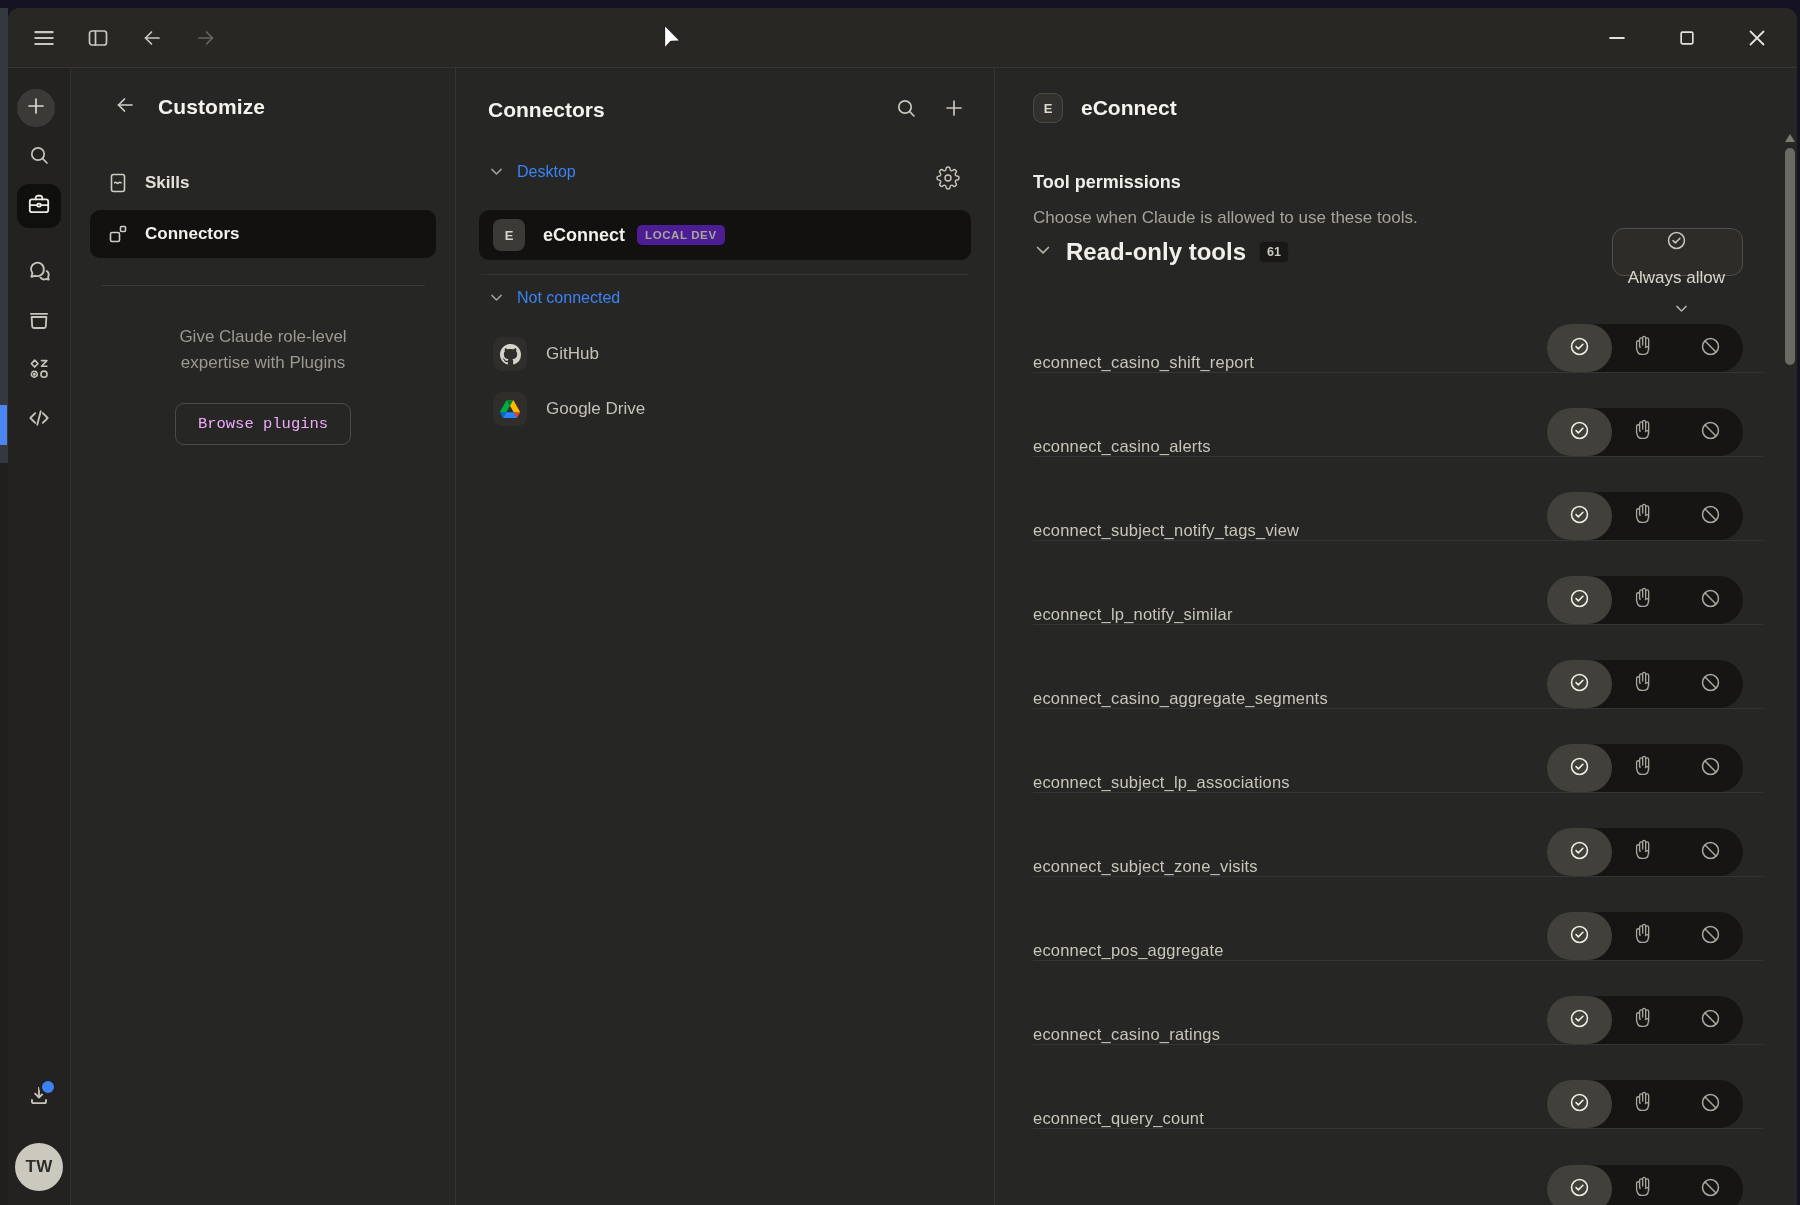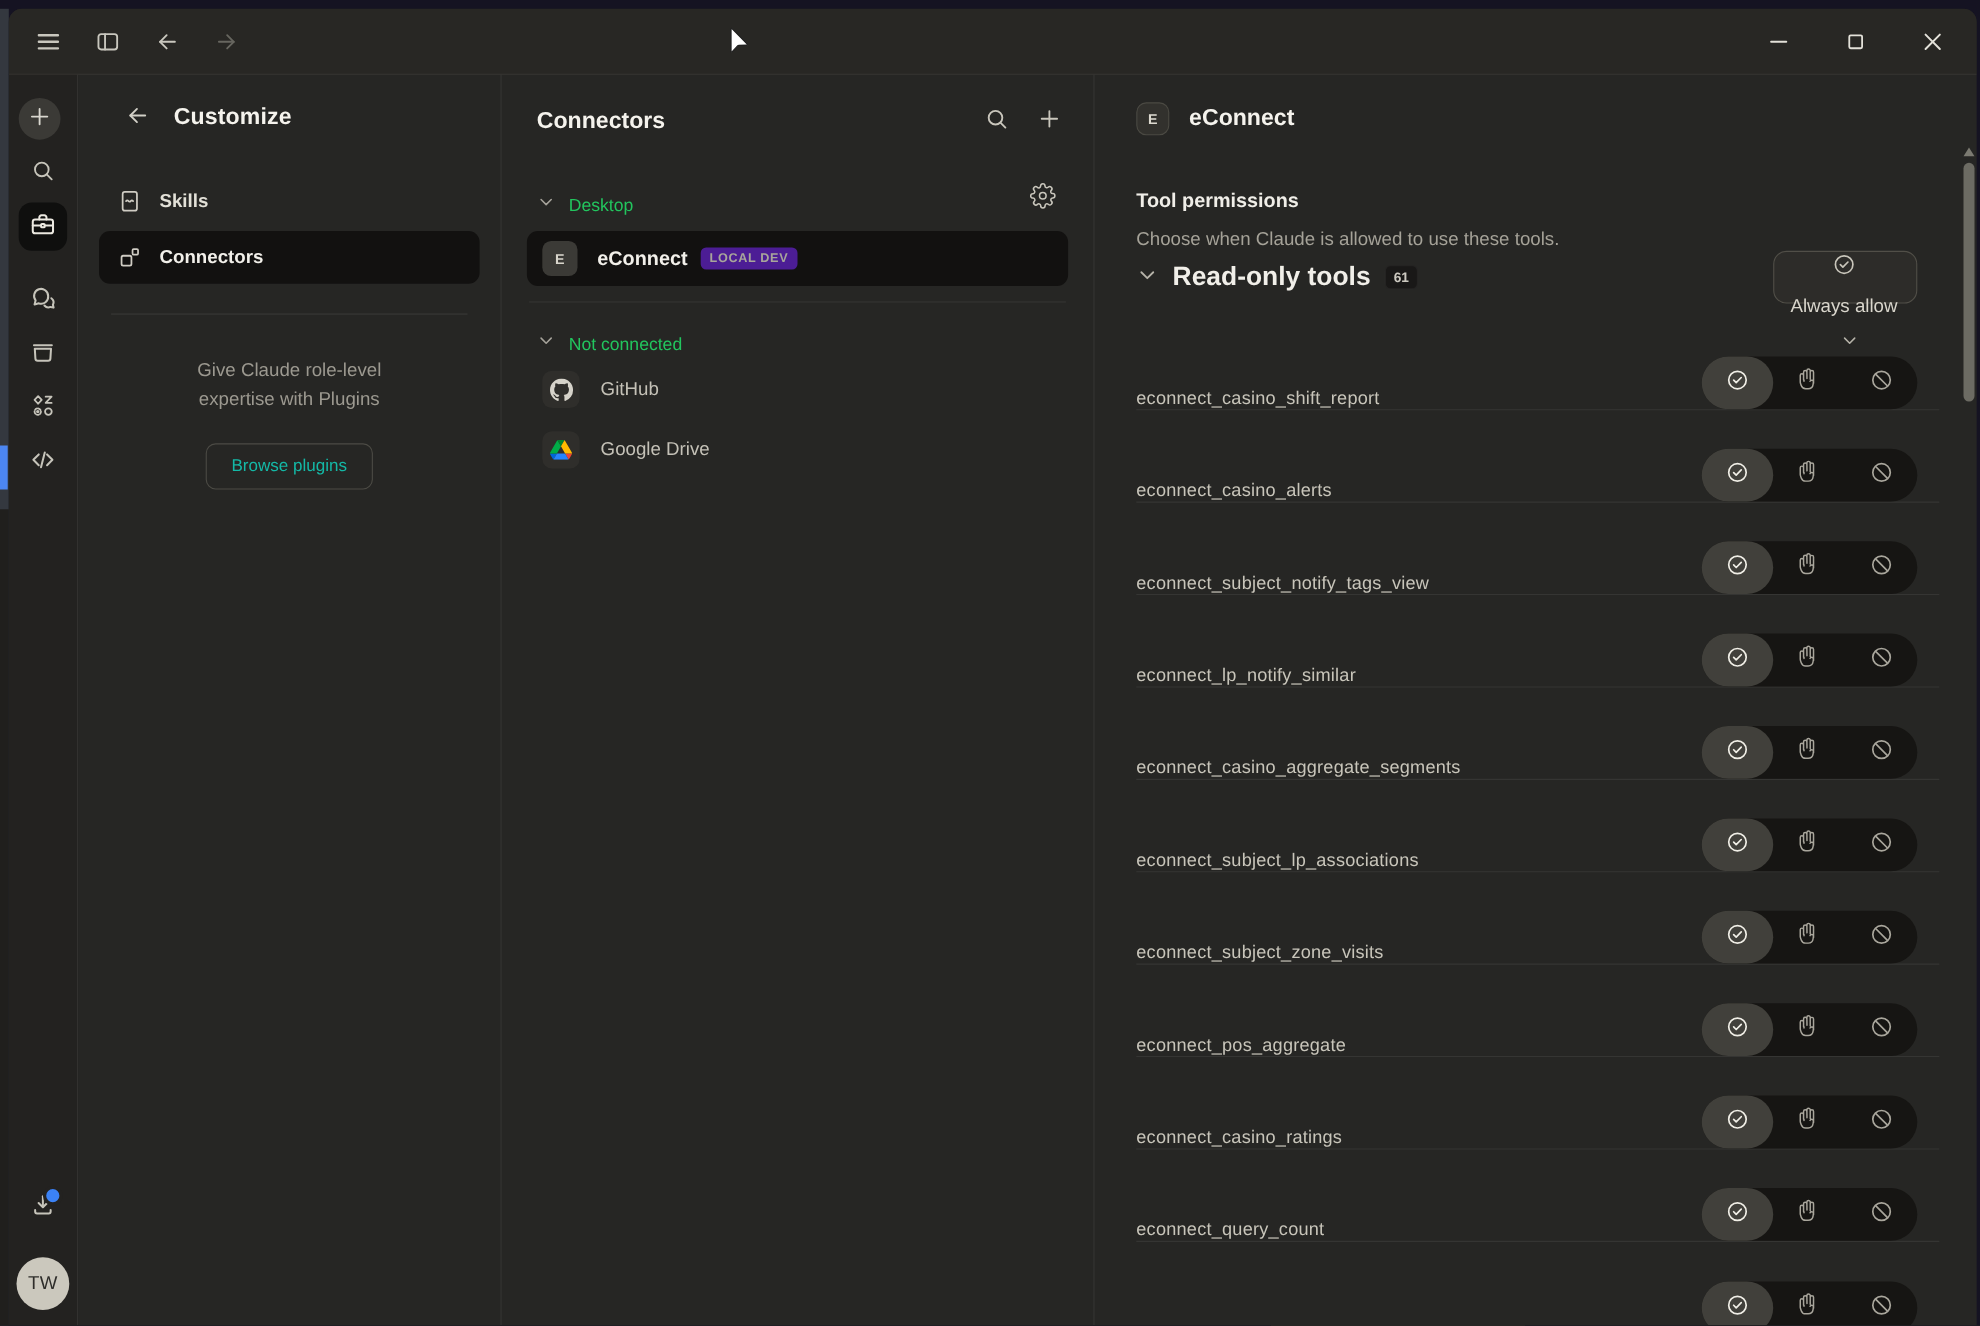--- a/index.html
+++ b/index.html
@@ -34,44 +34,44 @@
     display:flex; flex-direction:column; align-items:center; padding-top:21px; position:relative; }
   .rail-btn { width:44px; height:44px; border-radius:12px; display:flex; align-items:center; justify-content:center;
     color:#c6c4ba; margin-bottom:5px; position:relative; }
   .rail-btn.circle-bg { width:38px; height:38px; margin:0 0 8px; border-radius:50%; background:#3b3a36; color:#d9d7cf; }
   .rail-btn.selected { background:#0f0f0e; color:#ece9e1; }
   .rail-btn.gap-above { margin-top:23px; }
   .rail-bottom { position:absolute; bottom:14px; left:0; width:100%; display:flex; flex-direction:column; align-items:center; }
   .rail-btn .notif-dot { position:absolute; top:2px; right:4px; width:12px; height:12px; border-radius:50%;
     background:#3b82f6; border:3px solid #232220; box-sizing:content-box; }
   .avatar { width:48px; height:48px; border-radius:50%; background:#cbc8bd; color:#2e2d2a;
-    display:flex; align-items:center; justify-content:center; font-size:17px; font-weight:400; margin-top:18px; letter-spacing:0.3px; }
+    display:flex; align-items:center; justify-content:center; font-size:17px; font-weight:700; margin-top:18px; letter-spacing:0.3px; }
 
   
   .panel-customize { flex:0 0 385px; border-right:1px solid rgba(255,255,255,0.07); padding:25px 16px 0 16px; }
   .pc-header { display:flex; align-items:center; padding-left:24px; margin-bottom:38px; }
   .back-btn { width:28px; height:28px; display:flex; align-items:center; justify-content:center; color:#d2d0c7; }
   .pc-title { font-size:21px; font-weight:700; color:#f5f3ed; margin-left:19px; letter-spacing:0.1px; }
   .menu-item { height:48px; display:flex; align-items:center; border-radius:10px; padding:0 16px; margin:0 3px 3px 3px;
     font-size:17px; font-weight:600; color:#e3e1d8; }
   .menu-item .mi-icon { width:24px; height:24px; margin-right:15px; color:#cfccc3; display:flex; align-items:center; justify-content:center; }
   .menu-item.selected { background:#121110; color:#f2f0ea; }
   .pc-divider { height:1px; background:rgba(255,255,255,0.09); margin:27px 14px 0 14px; }
   .pc-caption { margin:38px auto 0; max-width:240px; text-align:center; font-size:17px; line-height:1.5; color:#9c9990; }
   .browse-wrap { display:flex; justify-content:center; margin-top:28px; }
   .browse-btn { height:42px; padding:0 22px; border:1px solid #4c4b45; border-radius:9px; background:transparent;
-    color:#14b8a6; font-size:15.5px; font-family:Liberation Sans, sans-serif; display:flex; align-items:center; }
+    color:#f0abfc; font-size:15.5px; font-family:Liberation Mono, monospace; display:flex; align-items:center; }
 
   
   .panel-connectors { flex:0 0 539px; border-right:1px solid rgba(255,255,255,0.07); padding:25px 23px 0 23px; }
   .cp-header { display:flex; align-items:center; justify-content:space-between; padding-left:9px; margin-bottom:36px; }
   .cp-title { font-size:21px; font-weight:700; color:#f5f3ed; }
   .cp-header-icons { display:flex; align-items:center; }
   .icon-btn { width:34px; height:34px; display:flex; align-items:center; justify-content:center; color:#c9c6bc; border-radius:8px; }
-  .section-row { display:flex; align-items:flex-end; height:34px; padding:0 6px 0 9px; color:#22c55e; font-size:16px; }
+  .section-row { display:flex; align-items:flex-start; height:34px; padding:0 6px 0 9px; color:#3b82f6; font-size:16px; }
   .section-row .chev { color:#a5a29a; margin-right:12px; display:flex; }
   .section-row .sec-spacer { flex:1; }
   .connector-row { height:50px; border-radius:10px; display:flex; align-items:center; padding:0 14px; margin-top:13px; }
   .connector-row.selected { background:#121110; }
   .conn-avatar { width:32px; height:32px; border-radius:8px; background:#3b3a36; color:#d8d5cb;
     display:flex; align-items:center; justify-content:center; font-size:13px; font-weight:600; }
   .conn-name { font-size:18px; font-weight:700; color:#f2f0ea; margin-left:18px; }
   .badge-local { margin-left:12px; background:#4c1d95; color:#a8a59b; font-size:11.5px; font-weight:600;
     letter-spacing:0.6px; padding:4px 8px; border-radius:5px; }
   .cp-divider { height:1px; background:rgba(255,255,255,0.07); margin:14px 2px; }

